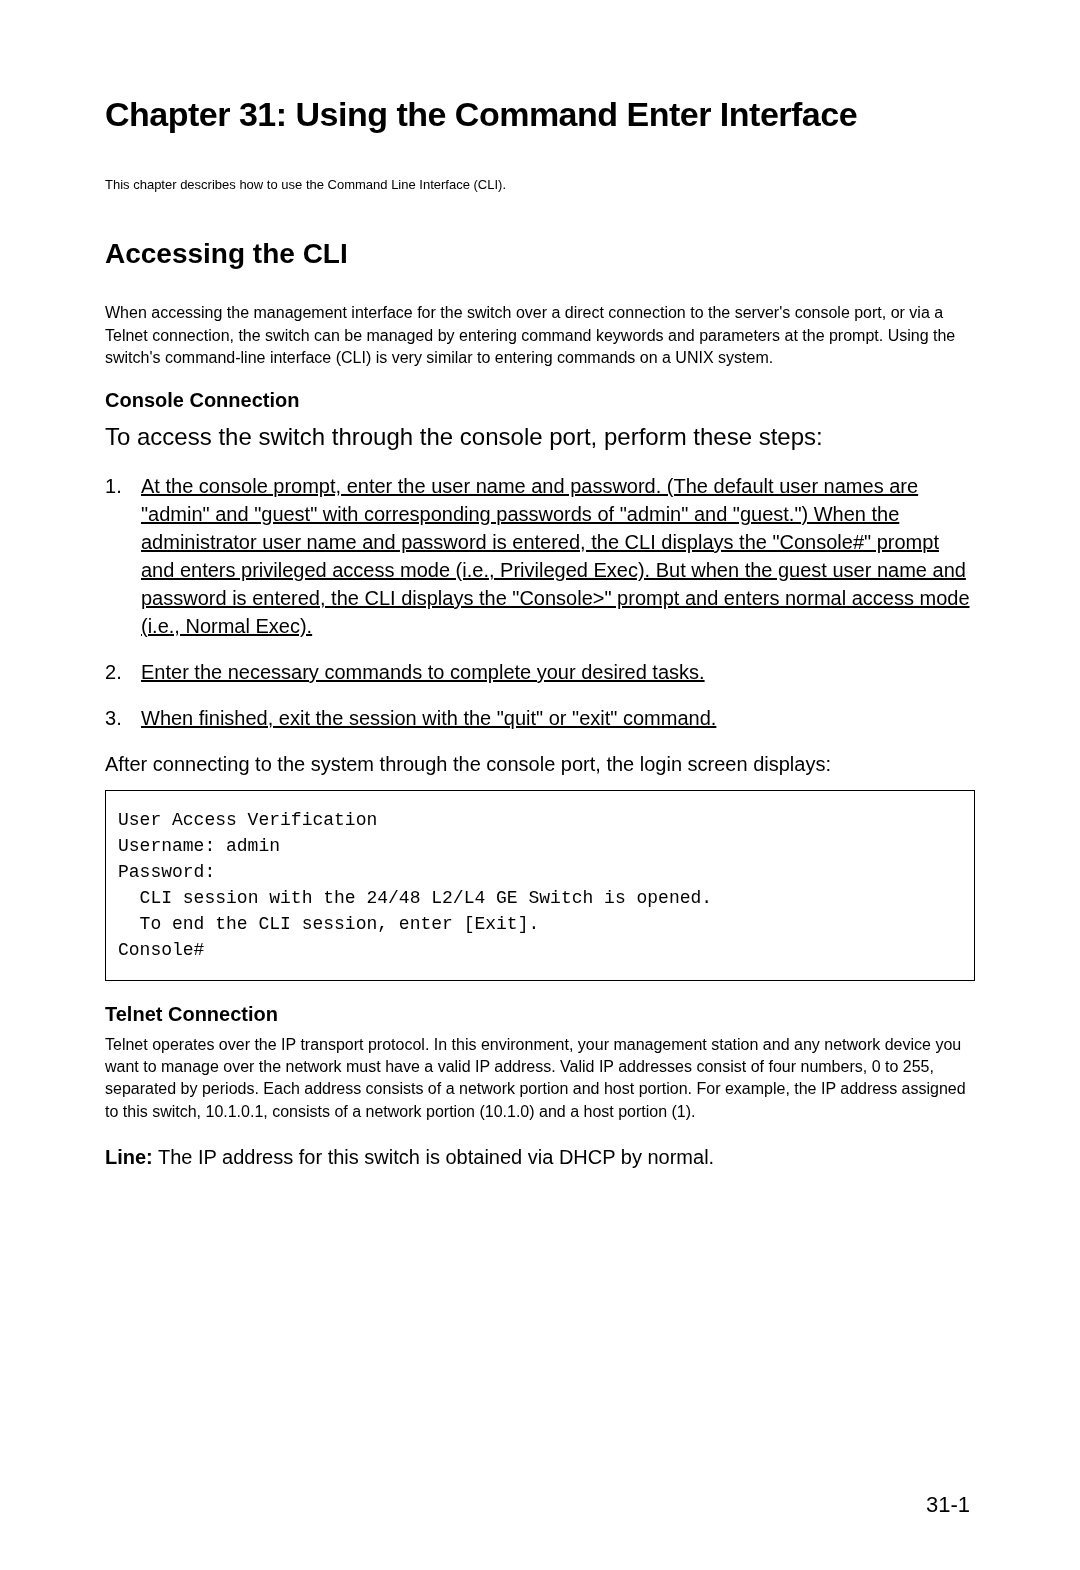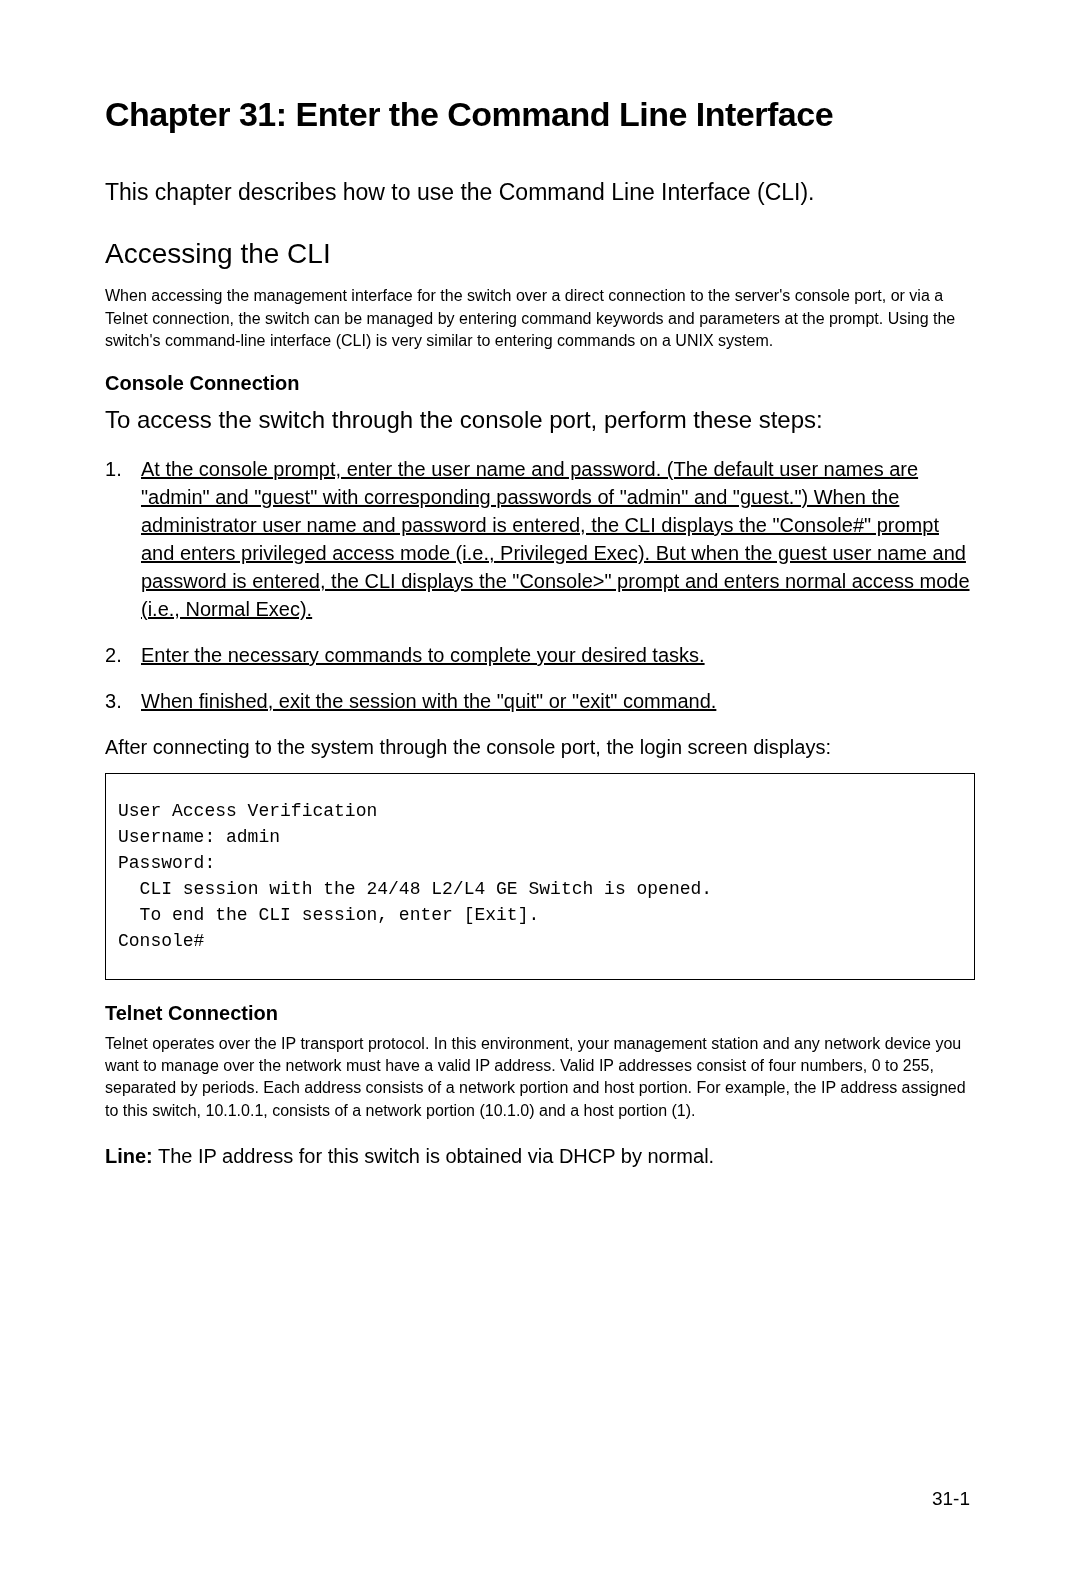--- a/index.html
+++ b/index.html
@@ -16,28 +16,28 @@
       padding: 95px 105px 60px 105px;
       position: relative;
     }
     .chapter-title {
       font-size: 34px;
       font-weight: bold;
       margin-bottom: 42px;
       letter-spacing: -0.5px;
     }
     .intro-text {
-      font-size: 23px;
+      font-size: 13px;
       line-height: 1.4;
-      margin-bottom: 30px;
+      margin-bottom: 44px;
     }
     .section-title {
       font-size: 28px;
-      font-weight: normal;
-      margin-bottom: 15px;
+      font-weight: bold;
+      margin-bottom: 32px;
     }
     .body-text {
       font-size: 16px;
       line-height: 1.4;
       margin-bottom: 20px;
     }
     .subsection-title {
       font-size: 20px;
       font-weight: bold;
       margin-bottom: 8px;
@@ -67,47 +67,47 @@
       position: absolute;
       left: 0;
     }
     .after-list {
       font-size: 20px;
       line-height: 1.4;
       margin-bottom: 12px;
     }
     .code-block {
       border: 1px solid #000;
-      padding: 24px 12px;
+      padding: 16px 12px;
       font-family: "Courier New", Courier, monospace;
       font-size: 18px;
       line-height: 1.45;
       white-space: pre-wrap;
       margin-bottom: 22px;
     }
     .note-text {
       font-size: 20px;
       line-height: 1.4;
       margin-bottom: 18px;
     }
     .note-label {
       font-weight: bold;
     }
     .page-number {
       position: absolute;
-      bottom: 60px;
+      bottom: 52px;
       right: 110px;
-      font-size: 19px;
+      font-size: 22px;
       margin-left: 19px;
     }
   </style>
 </head>
 <body>
 
-<h1 class="chapter-title">Chapter 31: Enter the Command Line Interface</h1>
+<h1 class="chapter-title">Chapter 31: Using the Command Enter Interface</h1>
 
 <p class="intro-text">This chapter describes how to use the Command Line Interface (CLI).</p>
 
 <h2 class="section-title">Accessing the CLI</h2>
 
 <p class="body-text">When accessing the management interface for the switch over a direct connection to the server's console port, or via a Telnet connection, the switch can be managed by entering command keywords and parameters at the prompt. Using the switch's command-line interface (CLI) is very similar to entering commands on a UNIX system.</p>
 
 <h3 class="subsection-title">Console Connection</h3>
 
 <p class="list-intro">To access the switch through the console port, perform these steps:</p>

